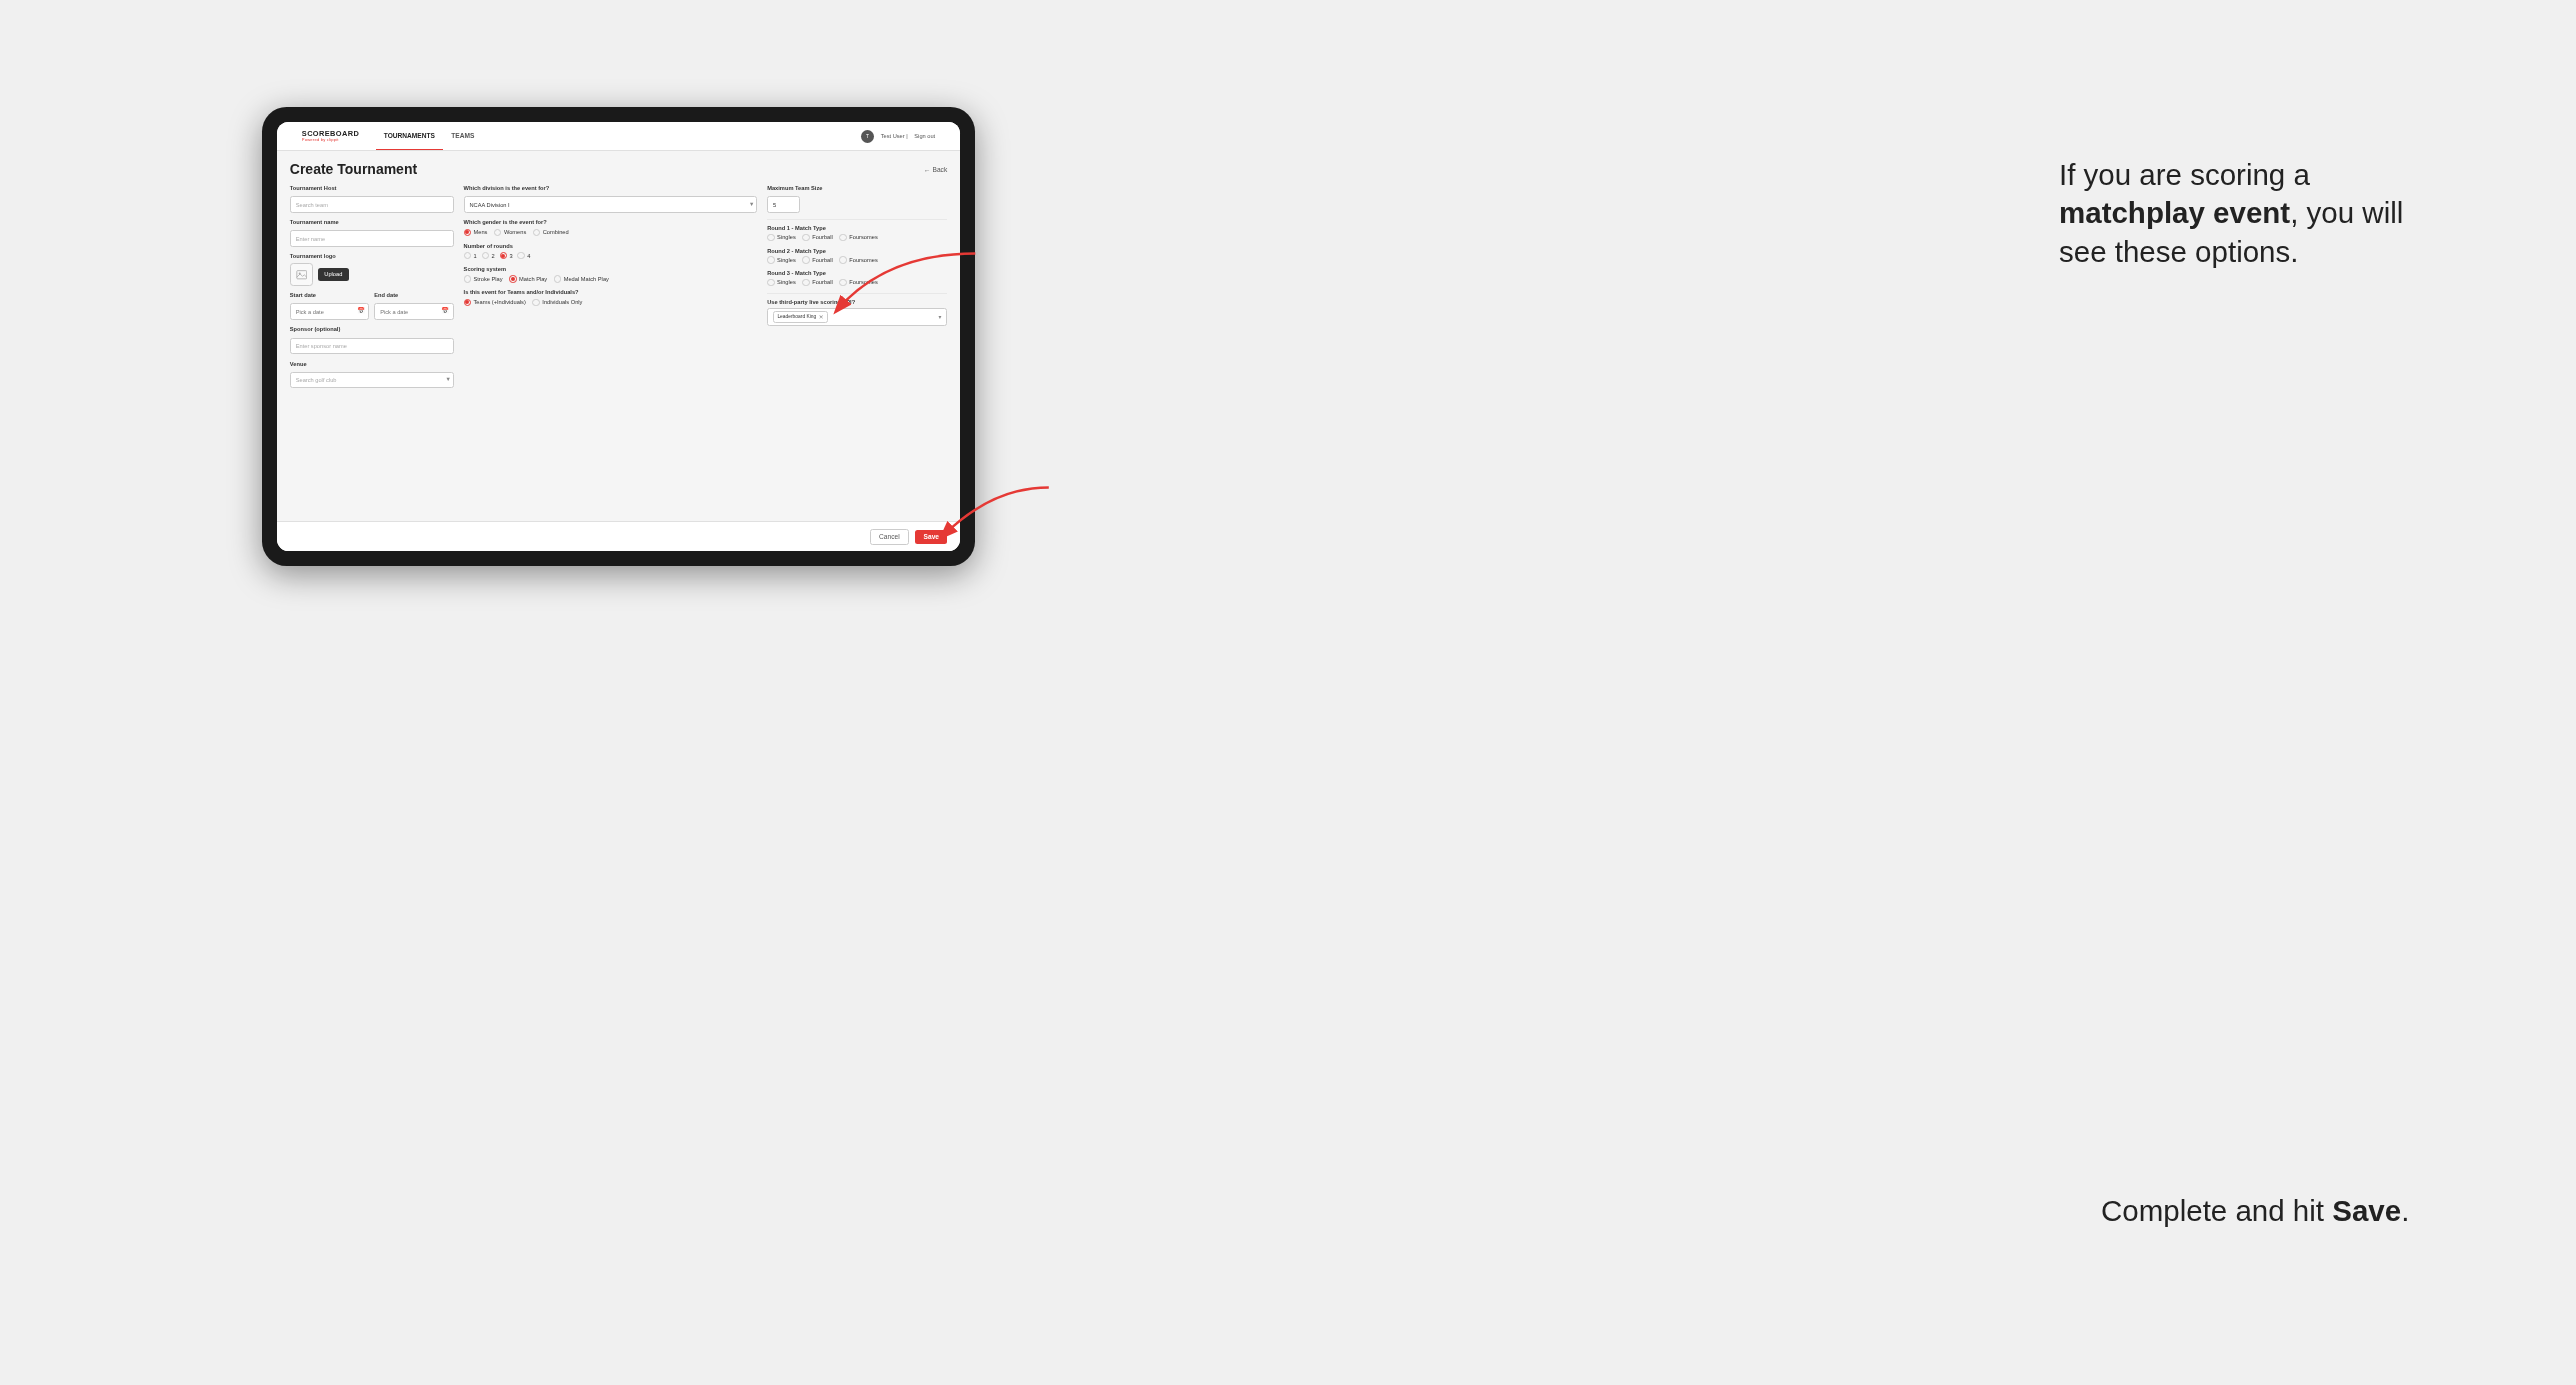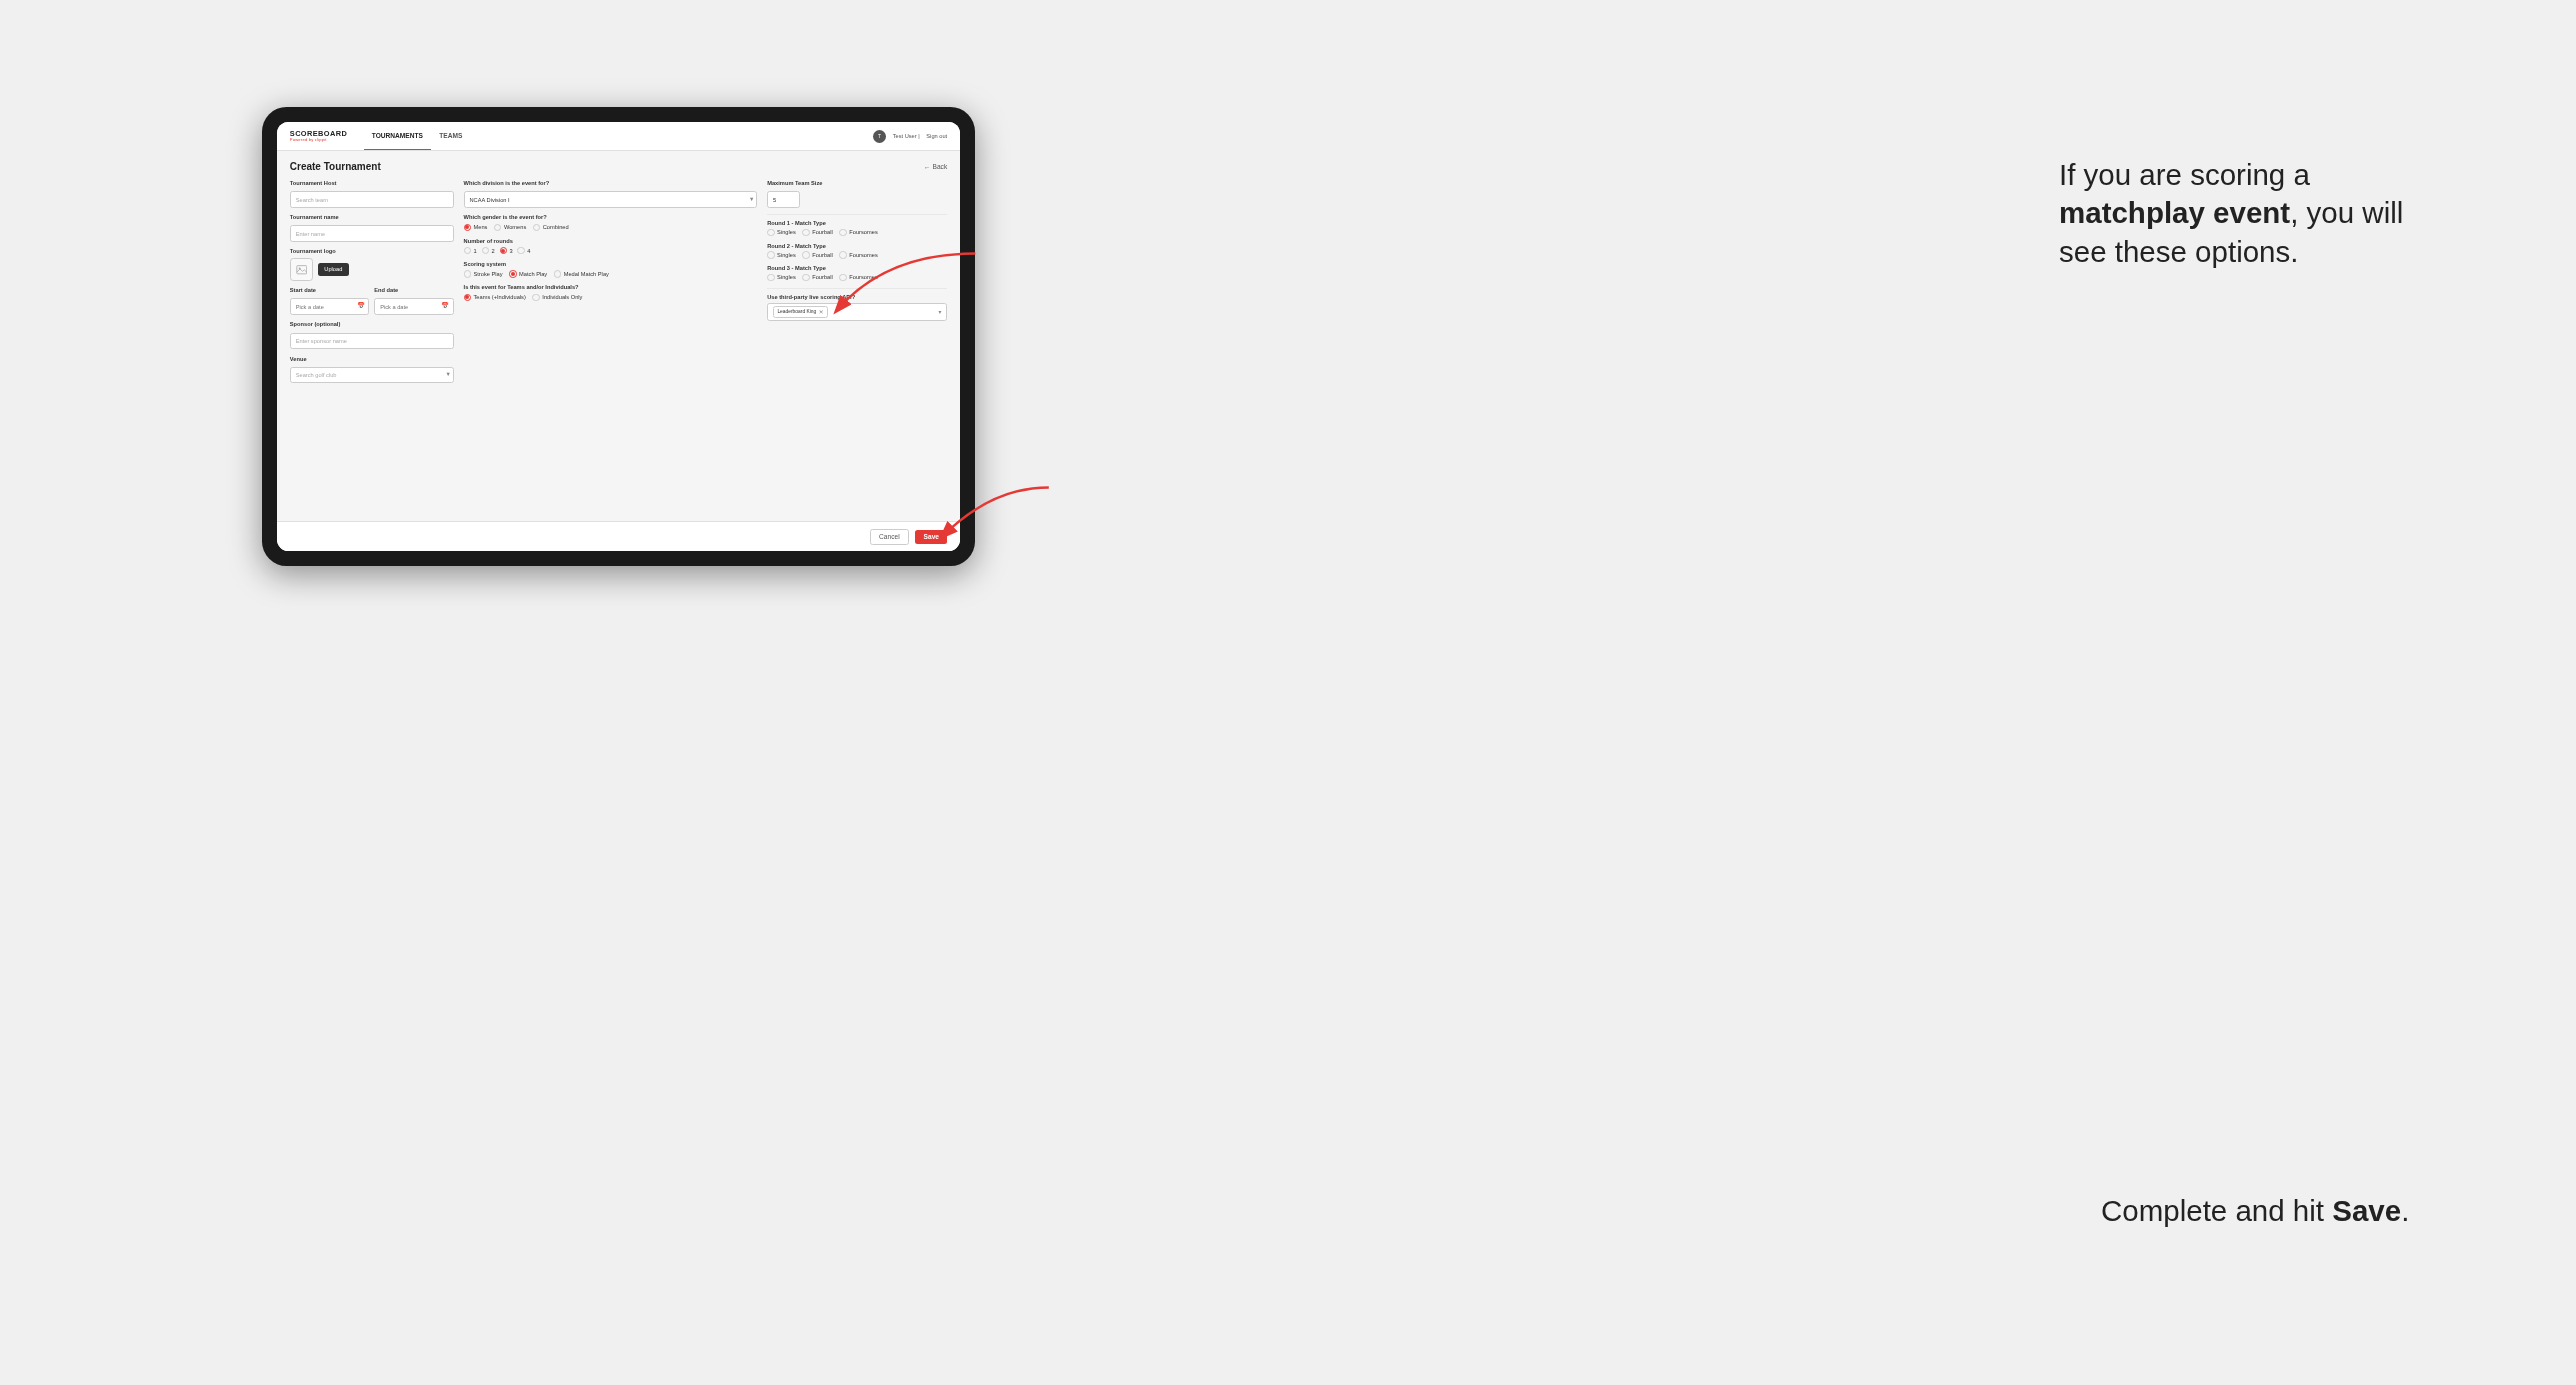--- a/index.html
+++ b/index.html
@@ -33,21 +33,21 @@
       overflow: hidden;
       display: flex;
       flex-direction: column;
     }
 
     
     .navbar {
       background: #fff;
       display: flex;
       align-items: center;
-      padding: 0 13px;
+      padding: 0 25px;
       height: 29.5px;
       border-bottom: 0.8px solid #e0e0e0;
       flex-shrink: 0;
     }
 
     .logo-area {
       display: flex;
       flex-direction: column;
       margin-right: 16.4px;
     }
@@ -128,21 +128,21 @@
     }
 
     .page-header {
       display: flex;
       align-items: center;
       justify-content: space-between;
       margin-bottom: 8.2px;
     }
 
     .page-title {
-      font-size: 10px;
+      font-size: 14px;
       font-weight: 600;
       color: #222;
     }
 
     .back-btn {
       font-size: 6.6px;
       color: #555;
       cursor: pointer;
       display: flex;
       align-items: center;

